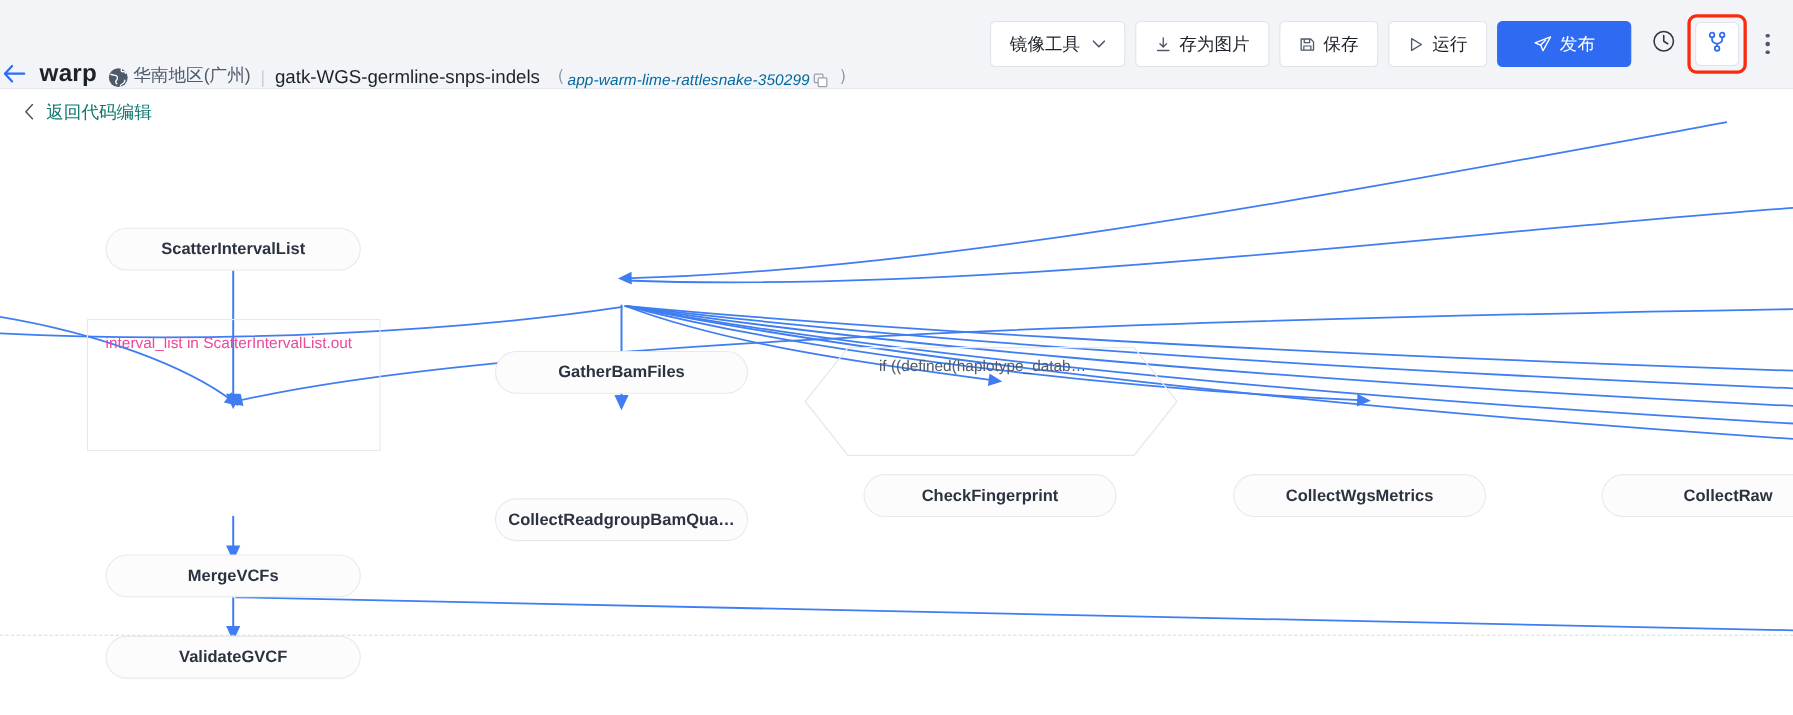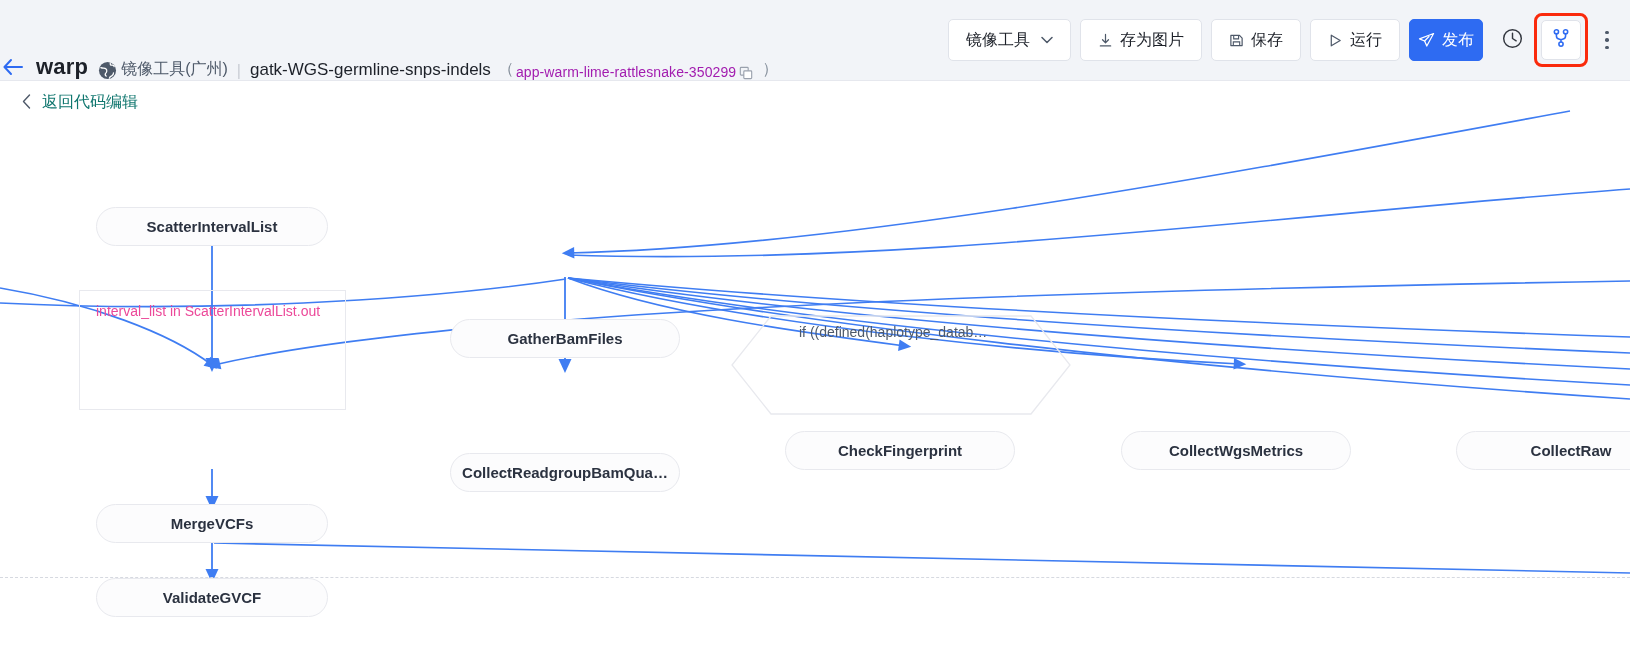--- a/index.html
+++ b/index.html
@@ -32,21 +32,21 @@
   .app-name {
     font-size: 22px; font-weight: bold; color: #1d2129;
     letter-spacing: 0.2px;
     margin-right: 10px;
   }
   .globe-icon { width: 19px; height: 19px; display:block; margin-right: 4px; }
   .region-text { font-size: 16px; color: #4e5969; white-space: nowrap; }
   .sep-bar { color: #c9cdd4; font-size: 16px; margin: 0 9px; }
   .wf-name { font-size: 17px; color: #1d2129; white-space: nowrap; }
   .paren { font-size: 16px; color: #86909c; margin: 0 2px 0 7px; }
-  .app-id { font-size: 14px; color: #a21caf; white-space: nowrap; letter-spacing: 0.1px;}
+  .app-id { font-size: 14px; color: #0369a1; white-space: nowrap; letter-spacing: 0.1px; font-style: italic;}
   .copy-icon { width: 14px; height: 14px; margin: 0 2px 0 3px; cursor: pointer; display:inline-block; vertical-align:-2px;}
 
   .tb-right {
     margin-left: auto;
     display: flex; align-items: center;
     padding-right: 10px;
     gap: 9px;
   }
   .tbtn {
     height: 42px;
@@ -57,21 +57,21 @@
     gap: 7px;
     padding: 0 17px;
     font-size: 16px; color: #1d2129;
     cursor: pointer;
     white-space: nowrap;
   }
   .tbtn svg { display: block; }
   .tbtn .caret { margin-left: 4px; }
   .tbtn-primary {
     background: #2e6bf2; border-color: #2e6bf2; color: #ffffff;
-    padding: 0 8px;
+    padding: 0 32px;
   }
   .icon-btn {
     width: 40px; height: 40px;
     display: flex; align-items: center; justify-content: center;
     cursor: pointer; border-radius: 5px;
     background: transparent;
   }
   .icon-btn.boxed {
     background: #ffffff;
     border: 1px solid #e0e3ea;
@@ -157,21 +157,21 @@
         <path d="M2.8 9H20" stroke="#2e6bf2" stroke-width="2" stroke-linecap="round"></path>
       </svg>
     </span>
     <span class="app-name">warp</span>
     <span class="globe-icon">
       <svg width="19" height="19" viewBox="0 0 20 20">
         <circle cx="10" cy="10" r="9" fill="#4e5969"></circle>
         <path d="M3 7c2.5 1 4 .2 5.5 1.5S9 12 8 13c-.8.8-.3 2 .6 3M13 2.2c-.6 1.6.4 2.4 1.6 2.2 1.3-.2 2.2.4 2.4 1.6M12 18c.4-1.6 1.6-1.8 2.8-2.6 1-.7 1.6-1.8 1.5-3" stroke="#ffffff" stroke-width="1.3" fill="none" stroke-linecap="round"></path>
       </svg>
     </span>
-    <span class="region-text">镜像工具(广州)</span>
+    <span class="region-text">华南地区(广州)</span>
     <span class="sep-bar">|</span>
     <span class="wf-name">gatk-WGS-germline-snps-indels</span>
     <span class="paren">（</span>
     <span class="app-id">app-warm-lime-rattlesnake-350299</span>
     <span class="copy-icon">
       <svg width="14" height="14" viewBox="0 0 16 16">
         <rect x="1.5" y="1.5" width="9" height="9" rx="1" fill="none" stroke="#9aa1ad" stroke-width="1.3"></rect>
         <rect x="5.5" y="5.5" width="9" height="9" rx="1" fill="#ffffff" stroke="#9aa1ad" stroke-width="1.3"></rect>
       </svg>
     </span>

